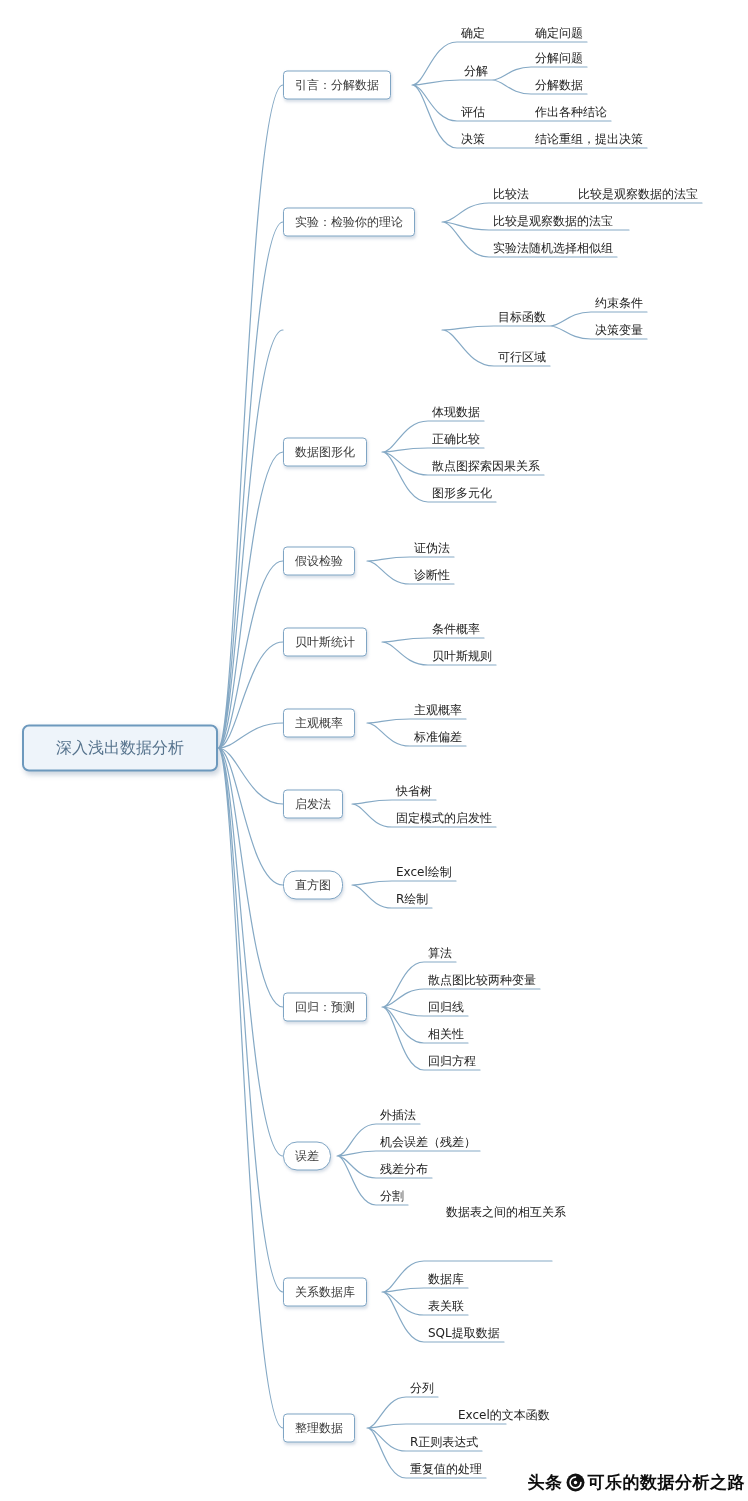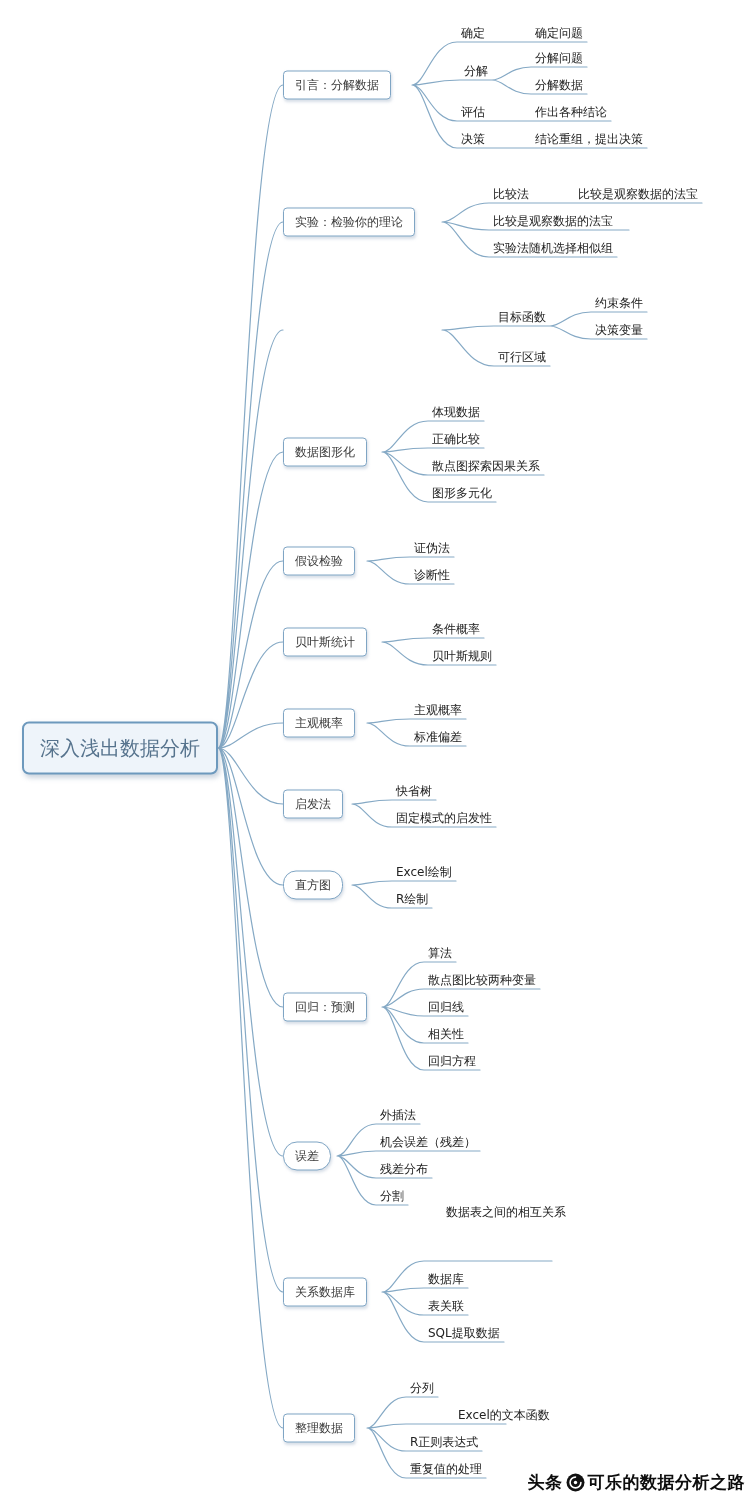--- a/index.html
+++ b/index.html
@@ -31,21 +31,21 @@
     cursor: default;
   }
 
   .node-root {
     background: var(--root-fill, #eef4fa);
     border: 2px solid var(--root-border, #6d99bd);
     border-radius: 7px;
     padding: 11px 13px;
     min-width: 196px;
     text-align: center;
-    font-size: 20px;
+    font-size: 16px;
     color: var(--root-text, #56738d);
     box-shadow: 2px 3px 5px rgba(120,145,170,0.38);
   }
 
   .node-box {
     background: #ffffff;
     border: 1px solid var(--box-border, #7fa5c4);
     border-radius: 4px;
     padding: 5px 11px;
     font-size: 12px;

